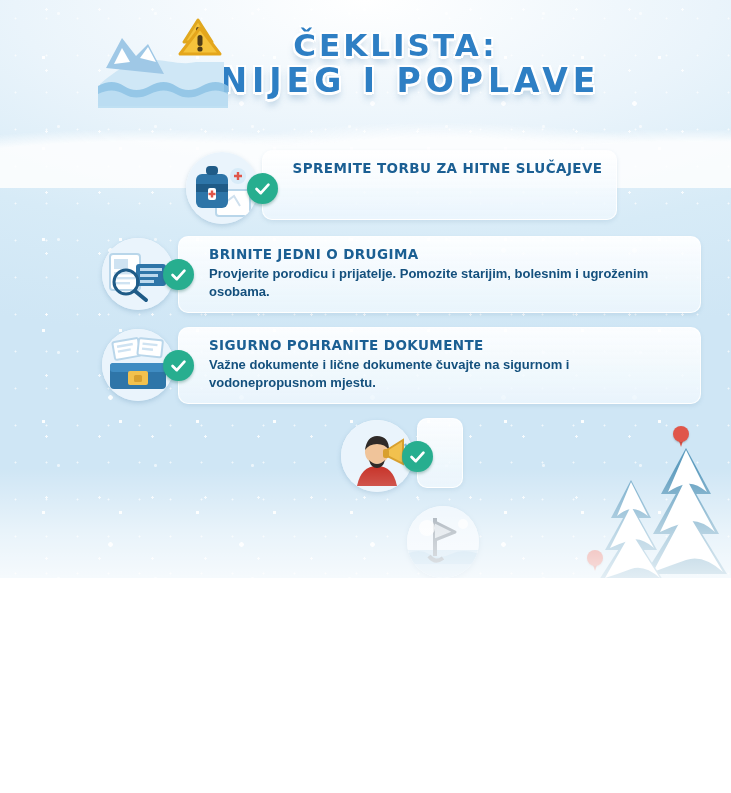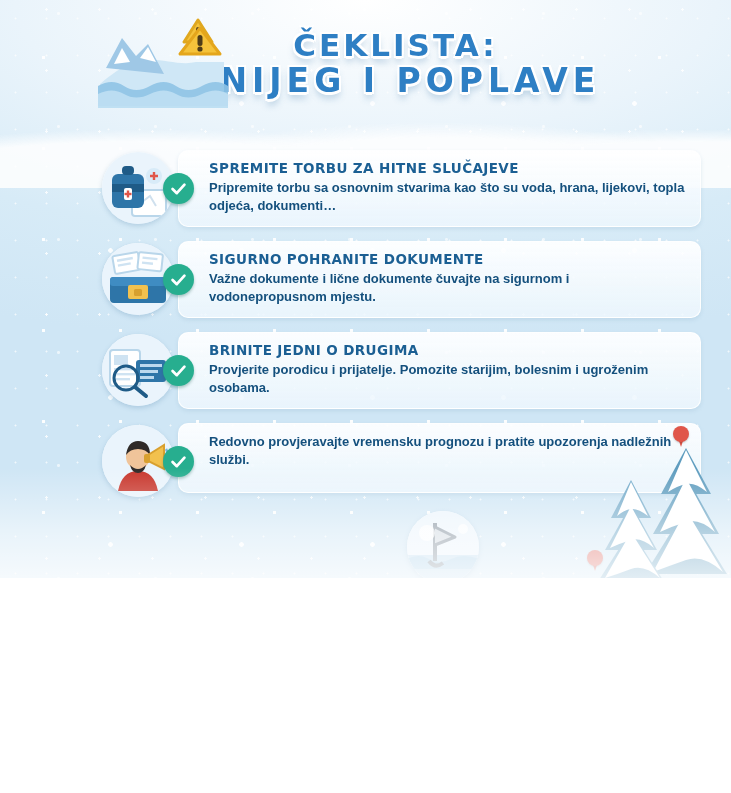--- a/index.html
+++ b/index.html
@@ -226,21 +226,48 @@
           <path d="M48 24 h8 M52 20 v8" stroke="#e0564a" stroke-width="2.4"></path>
         </svg>
       </div>
       <div class="card">
         <div class="check">
           <svg viewBox="0 0 20 20">
               <path d="M3 10.5 L8 15.5 L17 5.5" stroke="#ffffff" stroke-width="3.2" fill="none" stroke-linecap="round" stroke-linejoin="round"></path>
             </svg>
         </div>
         <p class="row-title">SPREMITE TORBU ZA HITNE SLUČAJEVE</p>
-        <p class="row-text">Pripremite  torbu sa osnovnim stvarima kao što su voda, hrana, lijekovi, topla odjeća, dokumenti…</p>
+      </div>
+    </div>
+
+    <div class="row">
+      <div class="thumb">
+        <svg viewBox="0 0 72 72">
+          <rect x="0" y="0" width="72" height="72" fill="#eaf4fc"></rect>
+          <rect x="8" y="16" width="30" height="36" rx="3" fill="#ffffff" stroke="#b9d6ea" stroke-width="2"></rect>
+          <rect x="12" y="21" width="14" height="10" fill="#cfe3f2"></rect>
+          <rect x="12" y="34" width="22" height="2.4" fill="#cfe3f2"></rect>
+          <rect x="12" y="39" width="22" height="2.4" fill="#cfe3f2"></rect>
+          <rect x="12" y="44" width="16" height="2.4" fill="#cfe3f2"></rect>
+          <rect x="34" y="26" width="30" height="22" rx="3" fill="#2e75a8"></rect>
+          <rect x="38" y="30" width="22" height="3" fill="#bcd9ee"></rect>
+          <rect x="38" y="36" width="18" height="3" fill="#bcd9ee"></rect>
+          <rect x="38" y="42" width="14" height="3" fill="#bcd9ee"></rect>
+          <circle cx="24" cy="44" r="12" fill="none" stroke="#1f5b87" stroke-width="3"></circle>
+          <line x1="33" y1="53" x2="44" y2="62" stroke="#1f5b87" stroke-width="4" stroke-linecap="round"></line>
+        </svg>
+      </div>
+      <div class="card">
+        <div class="check">
+          <svg viewBox="0 0 20 20">
+              <path d="M3 10.5 L8 15.5 L17 5.5" stroke="#ffffff" stroke-width="3.2" fill="none" stroke-linecap="round" stroke-linejoin="round"></path>
+            </svg>
+        </div>
+        <p class="row-title">BRINITE JEDNI O DRUGIMA</p>
+        <p class="row-text">Provjerite porodicu i prijatelje. Pomozite starijim, bolesnim i ugroženim osobama.</p>
       </div>
     </div>
 
     <div class="row">
       <div class="thumb">
         <svg viewBox="0 0 72 72">
           <rect x="0" y="0" width="72" height="72" fill="#eaf4fc"></rect>
           <g transform="rotate(-10 30 22)">
             <rect x="12" y="10" width="26" height="18" rx="2" fill="#ffffff" stroke="#b9d6ea" stroke-width="2"></rect>
             <rect x="16" y="14" width="16" height="2.4" fill="#cfe3f2"></rect>
@@ -265,64 +292,35 @@
         </div>
         <p class="row-title">SIGURNO POHRANITE DOKUMENTE</p>
         <p class="row-text">Važne dokumente i lične dokumente čuvajte na sigurnom i vodonepropusnom mjestu.</p>
       </div>
     </div>
 
     <div class="row">
       <div class="thumb">
         <svg viewBox="0 0 72 72">
           <rect x="0" y="0" width="72" height="72" fill="#eaf4fc"></rect>
-          <rect x="8" y="16" width="30" height="36" rx="3" fill="#ffffff" stroke="#b9d6ea" stroke-width="2"></rect>
-          <rect x="12" y="21" width="14" height="10" fill="#cfe3f2"></rect>
-          <rect x="12" y="34" width="22" height="2.4" fill="#cfe3f2"></rect>
-          <rect x="12" y="39" width="22" height="2.4" fill="#cfe3f2"></rect>
-          <rect x="12" y="44" width="16" height="2.4" fill="#cfe3f2"></rect>
-          <rect x="34" y="26" width="30" height="22" rx="3" fill="#2e75a8"></rect>
-          <rect x="38" y="30" width="22" height="3" fill="#bcd9ee"></rect>
-          <rect x="38" y="36" width="18" height="3" fill="#bcd9ee"></rect>
-          <rect x="38" y="42" width="14" height="3" fill="#bcd9ee"></rect>
-          <circle cx="24" cy="44" r="12" fill="none" stroke="#1f5b87" stroke-width="3"></circle>
-          <line x1="33" y1="53" x2="44" y2="62" stroke="#1f5b87" stroke-width="4" stroke-linecap="round"></line>
-        </svg>
-      </div>
-      <div class="card">
-        <div class="check">
-          <svg viewBox="0 0 20 20">
-              <path d="M3 10.5 L8 15.5 L17 5.5" stroke="#ffffff" stroke-width="3.2" fill="none" stroke-linecap="round" stroke-linejoin="round"></path>
-            </svg>
-        </div>
-        <p class="row-title">BRINITE JEDNI O DRUGIMA</p>
-        <p class="row-text">Provjerite porodicu i prijatelje. Pomozite starijim, bolesnim i ugroženim osobama.</p>
-      </div>
-    </div>
-
-    <div class="row">
-      <div class="thumb">
-        <svg viewBox="0 0 72 72">
-          <rect x="0" y="0" width="72" height="72" fill="#eaf4fc"></rect>
           <path d="M16 66 q4 -20 20 -20 q16 0 20 20 Z" fill="#c8372d"></path>
           <circle cx="36" cy="32" r="12" fill="#f0c49a"></circle>
           <path d="M24 30 q2 -14 12 -14 q12 0 12 14 q-4 -6 -12 -6 q-8 0 -12 6Z" fill="#2f2a28"></path>
           <path d="M28 40 q8 8 16 0 q-2 8 -8 8 q-6 0 -8 -8Z" fill="#2f2a28"></path>
           <path d="M46 30 L62 20 L62 44 L46 36 Z" fill="#f2c14e" stroke="#d8a02f" stroke-width="2"></path>
           <rect x="42" y="29" width="6" height="9" rx="2" fill="#d8a02f"></rect>
           <path d="M64 24 q5 8 0 16" stroke="#79b7dd" stroke-width="2.4" fill="none"></path>
         </svg>
       </div>
       <div class="card">
         <div class="check">
           <svg viewBox="0 0 20 20">
               <path d="M3 10.5 L8 15.5 L17 5.5" stroke="#ffffff" stroke-width="3.2" fill="none" stroke-linecap="round" stroke-linejoin="round"></path>
             </svg>
         </div>
-        <p class="row-text">Redovno provjeravajte vremensku prognozu  i pratite upozorenja nadležnih službi.</p>
       </div>
     </div>
 
     <div class="row">
       <div class="thumb">
         <svg viewBox="0 0 72 72">
           <rect x="0" y="0" width="72" height="72" fill="#eaf4fc"></rect>
           <rect x="0" y="44" width="72" height="28" fill="#bfdcf0"></rect>
           <path d="M0 48 q12 -6 22 0 t22 0 t28 0 l0 10 l-72 0Z" fill="#a8cfe9"></path>
           <path d="M28 12 L28 50" stroke="#7e8c99" stroke-width="4"></path>

